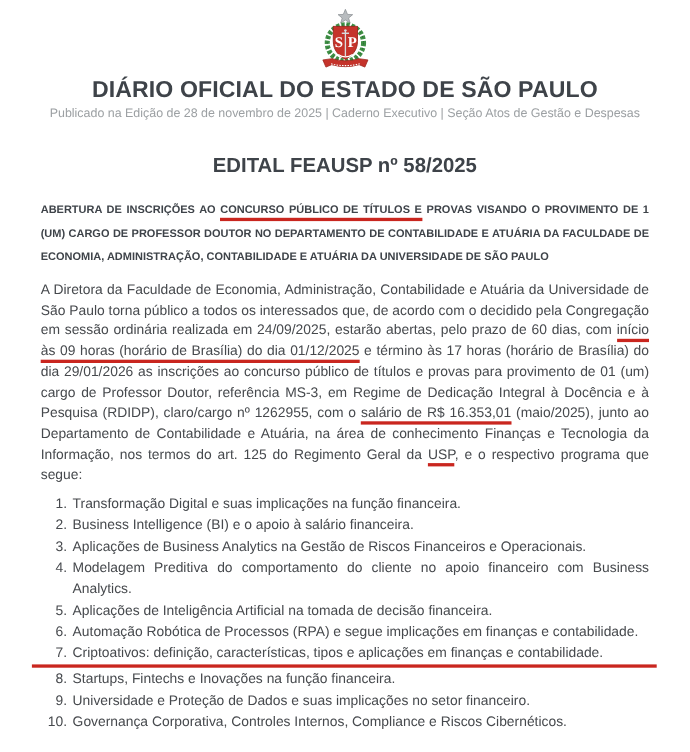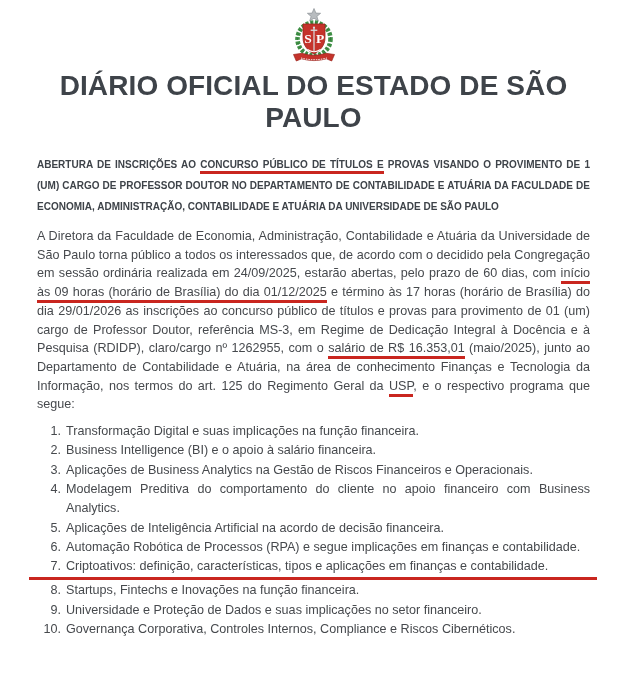--- a/index.html
+++ b/index.html
@@ -7,21 +7,21 @@
     width: 627px; height: 684px; overflow: hidden;
     font-family: "Liberation Sans", "DejaVu Sans", sans-serif;
     color: #46494d;
     -webkit-font-smoothing: antialiased;
   }
   .page { padding: 6px 37px 0 37px; }
 
   .masthead { text-align: center; }
   .logo-wrap { display: flex; justify-content: center; margin: 2px 0 6px 0; }
   .doc-title {
-    font-size: 28px; font-weight: bold; color: #3e4349;
+    font-size: 21px; font-weight: bold; color: #3e4349;
     margin: 0 0 3px 0; letter-spacing: 0.1px;
   }
   .doc-subtitle { font-size: 11.3px; color: #9ca0a3; margin: 0; }
 
   .edital-title {
     text-align: center; font-size: 18.5px; font-weight: bold;
     color: #3e4349; margin: 30px 0 0 0;
   }
 
   .intro {
@@ -75,22 +75,24 @@
         <text x="26" y="34.5" font-family="Liberation Serif, serif" font-size="13.5" font-weight="bold" fill="#ffffff" text-anchor="middle">S</text>
         <text x="38.2" y="34.5" font-family="Liberation Serif, serif" font-size="13.5" font-weight="bold" fill="#ffffff" text-anchor="middle">P</text>
 
         <path d="M25.5 41.5 q6.5 4.5 13 0" fill="none" stroke="#ffffff" stroke-width="1.1"></path>
 
         <path d="M11.5 46.5 l8.5 -1.2 q12 4 24 0 l8.5 1.2 l-2.8 6.5 l-5.2 -2.2 q-12.5 3.6 -25 0 l-5.2 2.2 z" fill="#c5332b" stroke="#9c241d" stroke-width="0.7"></path>
         <path d="M19 50 q13 3.4 26 0" fill="none" stroke="#ffffff" stroke-width="1" stroke-dasharray="1.4 1.1"></path>
       </svg>
     </div>
     <h1 class="doc-title">DIÁRIO OFICIAL DO ESTADO DE SÃO PAULO</h1>
+    <p class="doc-subtitle">Publicado na Edição de 28 de novembro de 2025 | Caderno Executivo | Seção Atos de Gestão e Despesas</p>
   </div>
 
+  <h2 class="edital-title">EDITAL FEAUSP nº 58/2025</h2>
 
   <p class="intro"><span>ABERTURA DE INSCRIÇÕES AO </span><span class="redline">CONCURSO PÚBLICO DE TÍTULOS E</span><span> PROVAS VISANDO O PROVIMENTO DE 1 (UM) CARGO DE PROFESSOR DOUTOR NO DEPARTAMENTO DE CONTABILIDADE E ATUÁRIA DA FACULDADE DE ECONOMIA, ADMINISTRAÇÃO, CONTABILIDADE E ATUÁRIA DA UNIVERSIDADE DE SÃO PAULO</span></p>
 
   <p class="body-par"><span>A Diretora da Faculdade de Economia, Administração, Contabilidade e Atuária da Universidade de São Paulo torna público a todos os interessados que, de acordo com o decidido pela Congregação em sessão ordinária realizada em 24/09/2025, estarão abertas, pelo prazo de 60 dias, com </span><span class="redline">início às 09 horas (horário de Brasília) do dia 01/12/2025</span><span> e término às 17 horas (horário de Brasília) do dia 29/01/2026 as inscrições ao concurso público de títulos e provas para provimento de 01 (um) cargo de Professor Doutor, referência MS-3, em Regime de Dedicação Integral à Docência e à Pesquisa (RDIDP), claro/cargo nº 1262955, com o </span><span class="redline">salário de R$ 16.353,01</span><span> (maio/2025), junto ao Departamento de Contabilidade e Atuária, na área de conhecimento Finanças e Tecnologia da Informação, nos termos do art. 125 do Regimento Geral da </span><span class="redline">USP</span><span>, e o respectivo programa que segue:</span></p>
 
   <ol class="program">
     <li>
       <span class="num">1.</span>
       <span class="txt">Transformação Digital e suas implicações na função financeira.</span>
     </li>
@@ -101,21 +103,21 @@
     <li>
       <span class="num">3.</span>
       <span class="txt">Aplicações de Business Analytics na Gestão de Riscos Financeiros e Operacionais.</span>
     </li>
     <li>
       <span class="num">4.</span>
       <span class="txt">Modelagem Preditiva do comportamento do cliente no apoio financeiro com Business Analytics.</span>
     </li>
     <li>
       <span class="num">5.</span>
-      <span class="txt">Aplicações de Inteligência Artificial na acordo de decisão financeira.</span>
+      <span class="txt">Aplicações de Inteligência Artificial na tomada de decisão financeira.</span>
     </li>
     <li>
       <span class="num">6.</span>
       <span class="txt">Automação Robótica de Processos (RPA) e segue implicações em finanças e contabilidade.</span>
     </li>
     <li class="row-underline">
       <span class="num">7.</span>
       <span class="txt">Criptoativos: definição, características, tipos e aplicações em finanças e contabilidade.</span>
     </li>
     <li>

